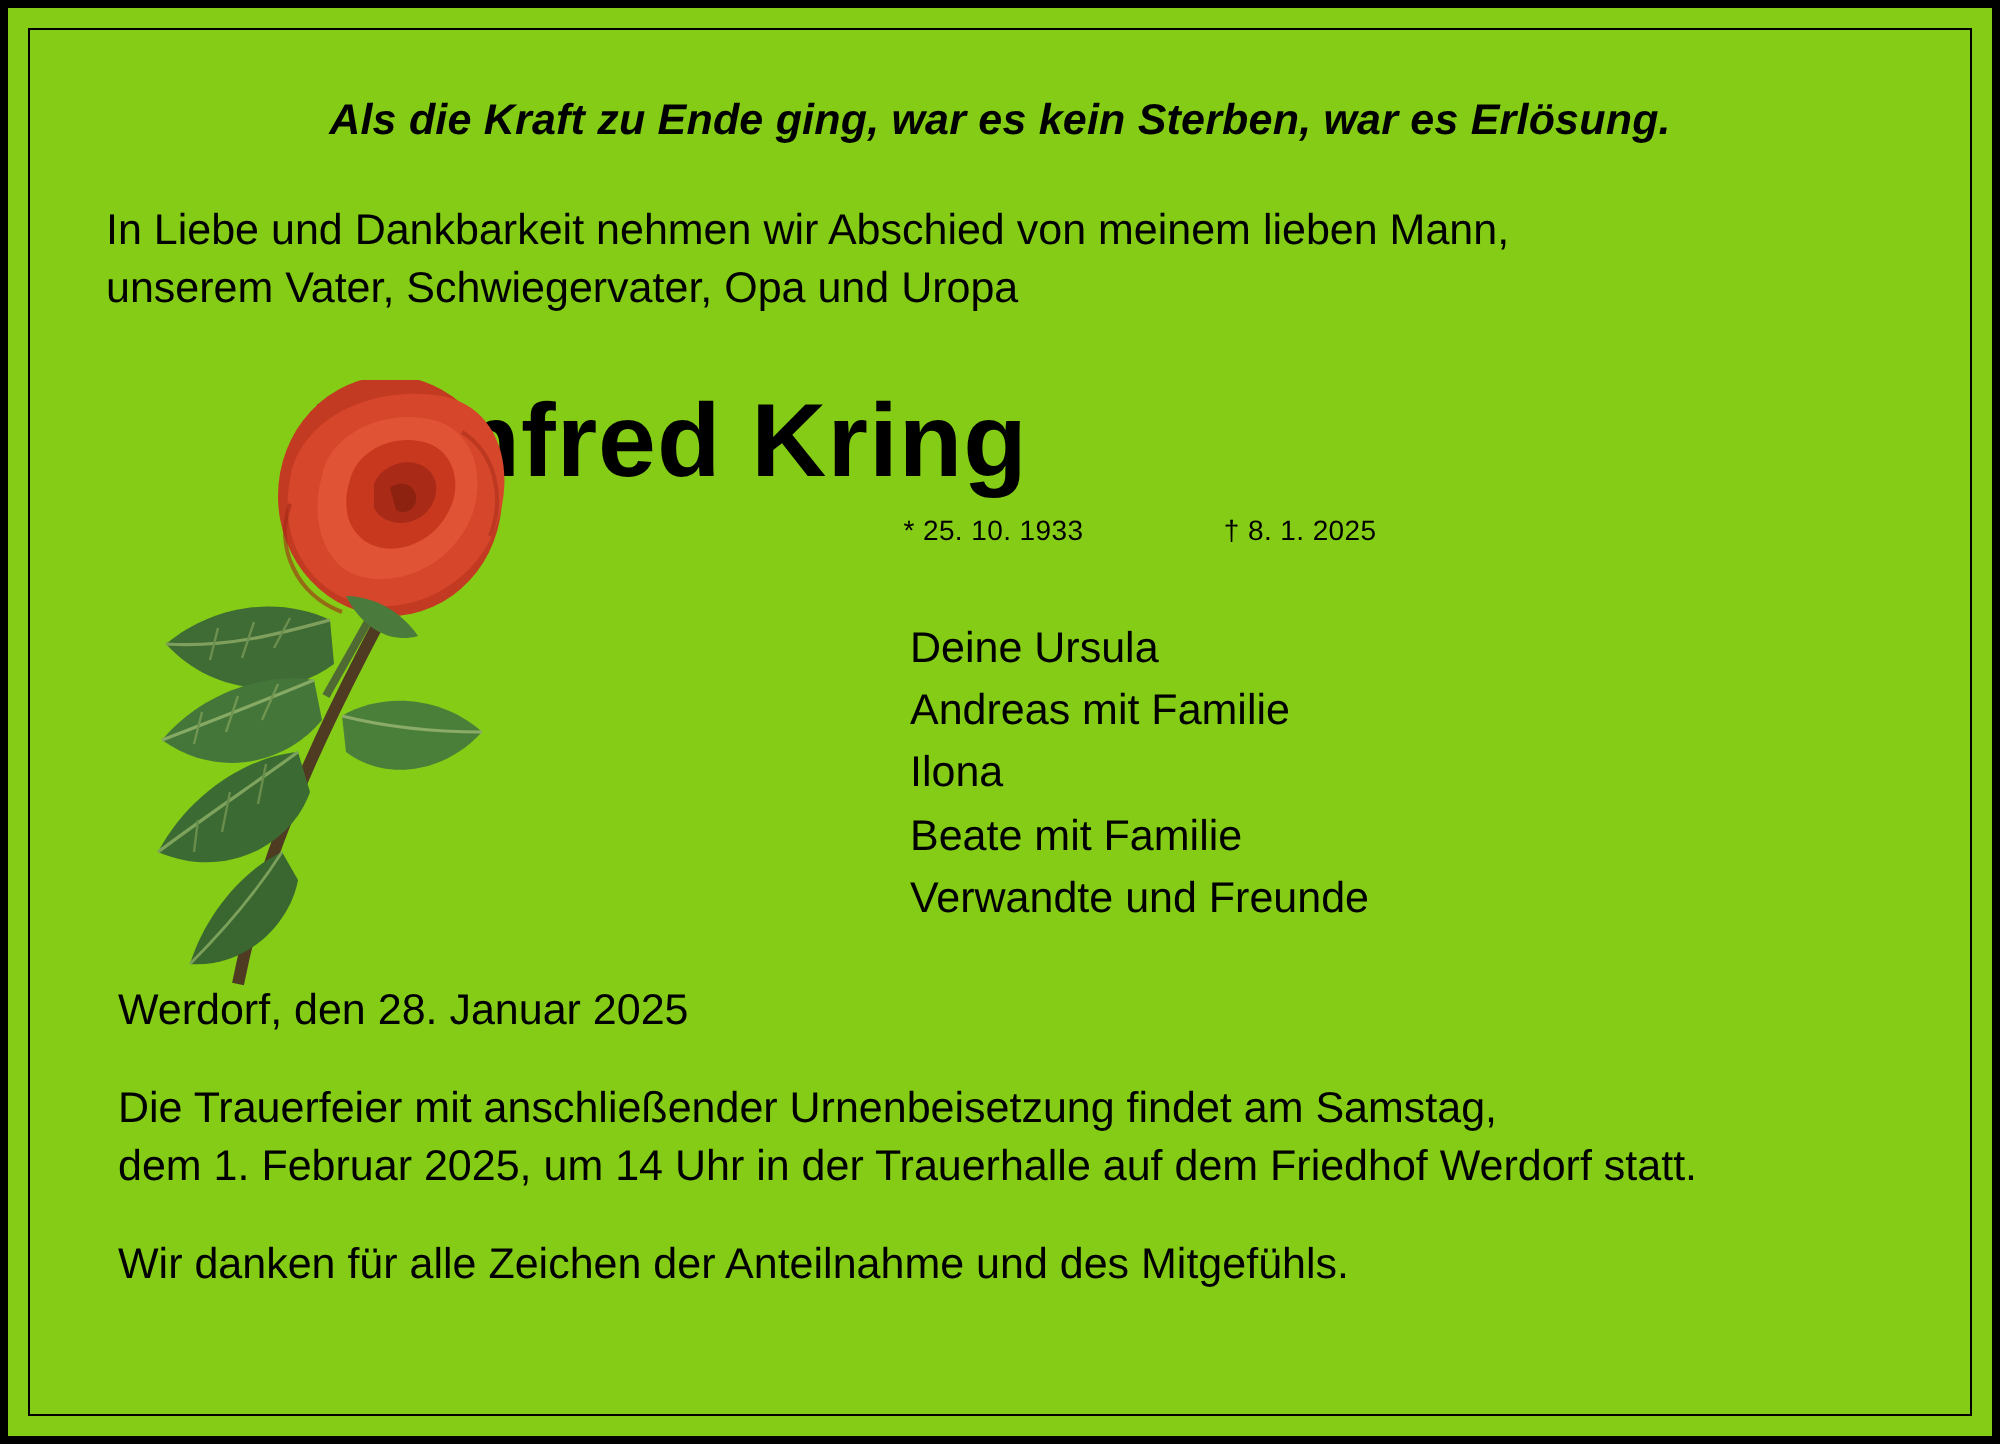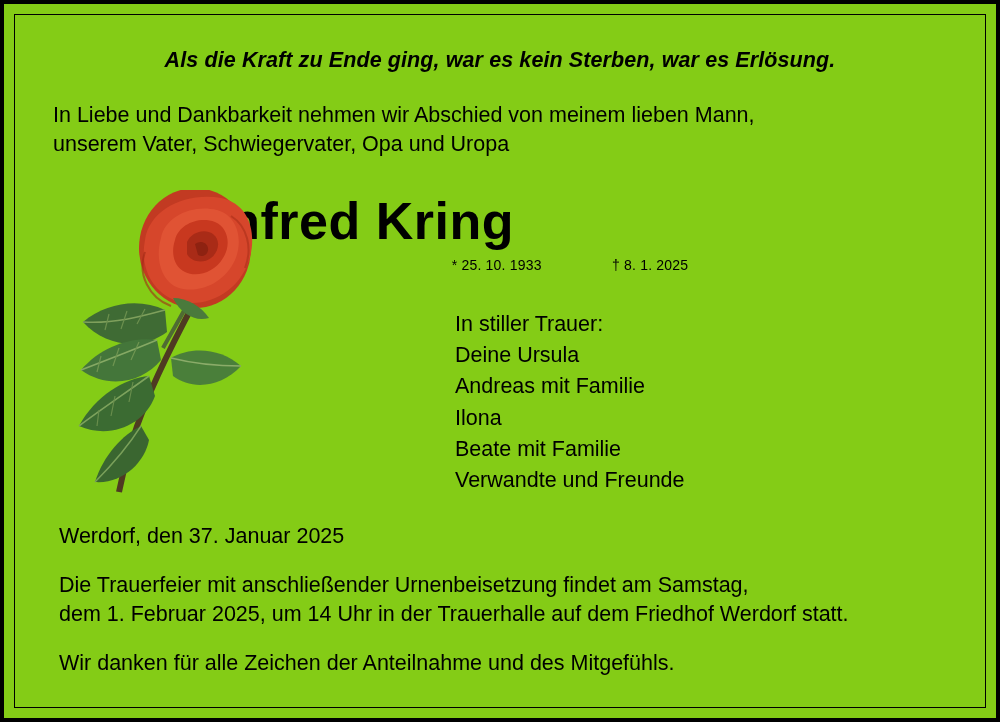--- a/index.html
+++ b/index.html
@@ -161,29 +161,28 @@
 
     <div class="name">Manfred Kring</div>
 
     <div class="dates">
       <span>* 25. 10. 1933</span>
       <span class="gap"></span>
       <span>† 8. 1. 2025</span>
     </div>
 
     <div class="mourners">
-      <div class="lead">In stiller Trauer:</div>
       <div class="m">Deine Ursula</div>
       <div class="m">Andreas mit Familie</div>
       <div class="m">Ilona</div>
       <div class="m">Beate mit Familie</div>
       <div class="m">Verwandte und Freunde</div>
     </div>
 
-    <div class="place-date">Werdorf, den 37. Januar 2025</div>
+    <div class="place-date">Werdorf, den 28. Januar 2025</div>
 
     <div class="ceremony">Die Trauerfeier mit anschließender Urnenbeisetzung findet am Samstag,
 dem 1. Februar 2025, um 14 Uhr in der Trauerhalle auf dem Friedhof Werdorf statt.</div>
 
     <div class="thanks">Wir danken für alle Zeichen der Anteilnahme und des Mitgefühls.</div>
 
   </div>
 </div>
 
 </body></html>

